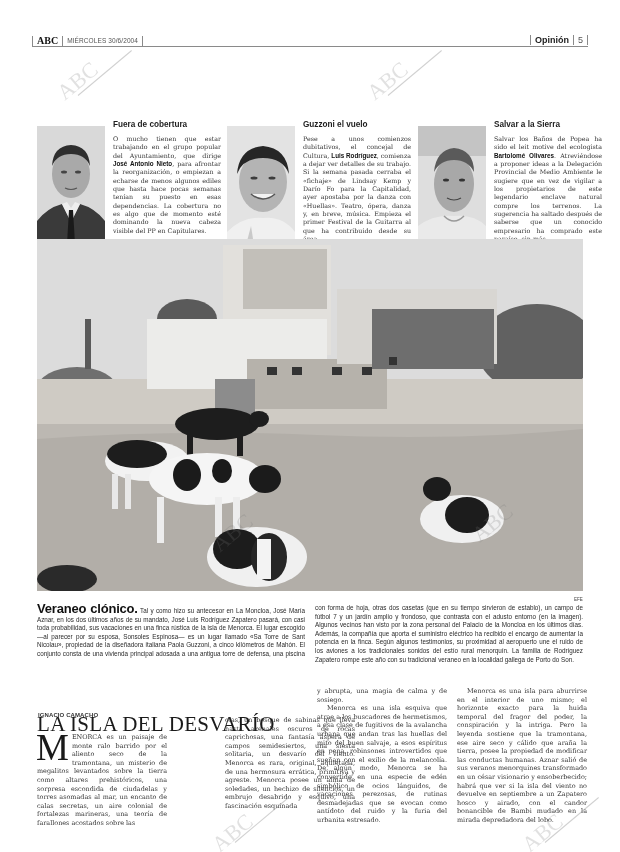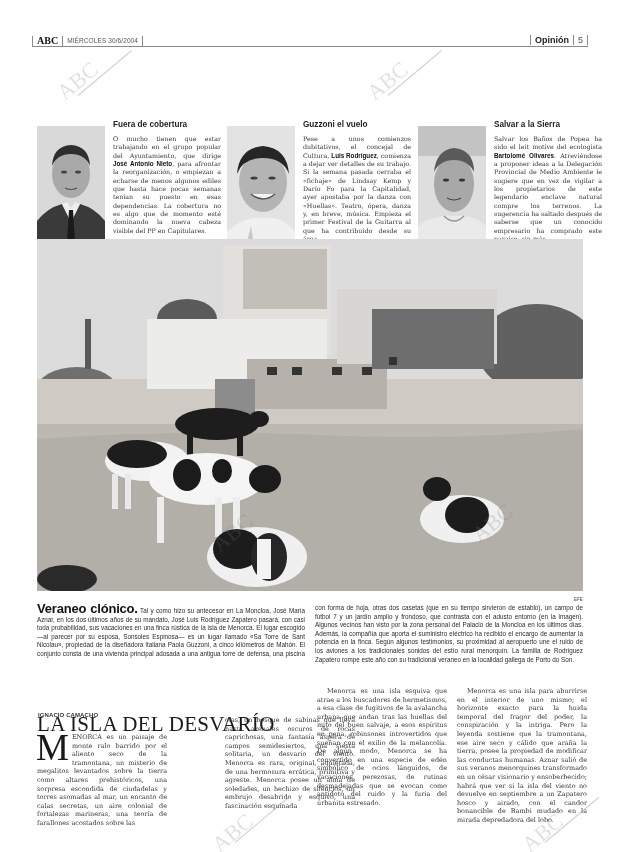--- a/index.html
+++ b/index.html
@@ -200,20 +200,21 @@
 
 <div class="col" style="left:37px; top:733px; width:130px;">
   <p><span class="dropcap">M</span><span>ENORCA es un paisaje de monte ralo barrido por el aliento seco de la tramontana, un misterio de megalitos levantados sobre la tierra como altares prehistóricos, una sorpresa escondida de ciudadelas y torres asomadas al mar, un encanto de calas secretas, un aire colonial de fortalezas marineras, una teoría de farallones acostados sobre las</span></p>
 </div>
 
 <div class="col" style="left:177px; top:716px; width:130px;margin-left:48px;">
   <p>olas, un bosque de sabinas que lleva hasta arenales oscuros de rocas caprichosas, una fantasía áspera de campos semidesiertos, una siesta solitaria, un desvarío del viento. Menorca es rara, original, aquietada, de una hermosura errática, primitiva y agreste. Menorca posee un alma de soledades, un hechizo de silencios, un embrujo desabrido y esquivo, una fascinación esquinada</p>
 </div>
 
 <div class="col" style="left:317px; top:687px; width:130px;">
+  <p>y abrupta, una magia de calma y de sosiego.</p>
   <p class="indent">Menorca es una isla esquiva que atrae a los buscadores de hermetismos, a esa clase de fugitivos de la avalancha urbana que andan tras las huellas del mito del buen salvaje, a esos espíritus en pena, robinsones introvertidos que sueñan con el exilio de la melancolía. De algún modo, Menorca se ha convertido en una especie de edén simbólico de ocios lánguidos, de vacaciones perezosas, de rutinas desmadejadas que se evocan como antídoto del ruido y la furia del urbanita estresado.</p>
 </div>
 
 <div class="col" style="left:457px; top:687px; width:130px;">
   <p class="indent">Menorca es una isla para aburrirse en el interior de uno mismo; el horizonte exacto para la huida temporal del fragor del poder, la conspiración y la intriga. Pero la leyenda sostiene que la tramontana, ese aire seco y cálido que araña la tierra, posee la propiedad de modificar las conductas humanas. Aznar salió de sus veranos menorquines transformado en un césar visionario y ensoberbecido; habrá que ver si la isla del viento no devuelve en septiembre a un Zapatero hosco y airado, con el candor bonancible de Bambi mudado en la mirada depredadora del lobo.</p>
 </div>
 
 <div class="wm" style="left:55px; top:68px;">ABC</div>
 <div class="wmline" style="left:78px; top:95px; width:70px;"></div>
 <div class="wm" style="left:365px; top:68px;">ABC</div>

